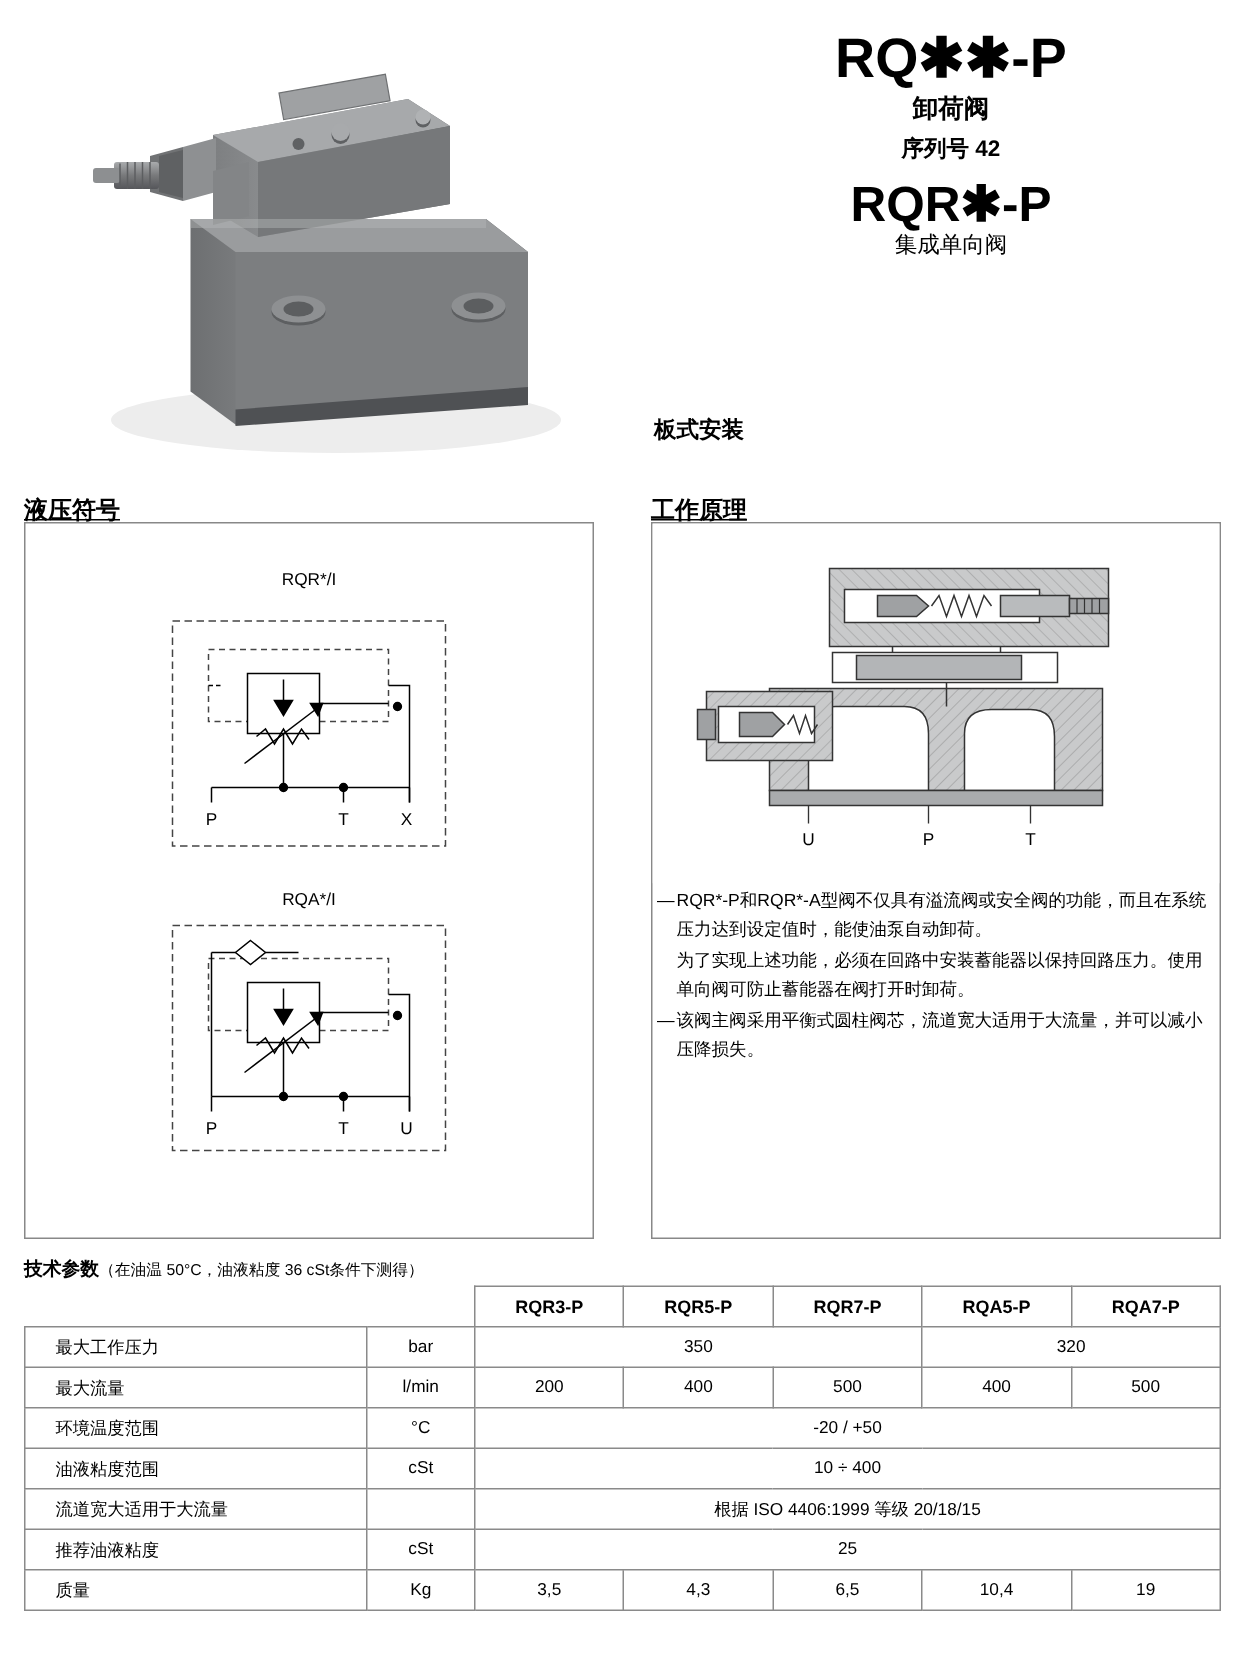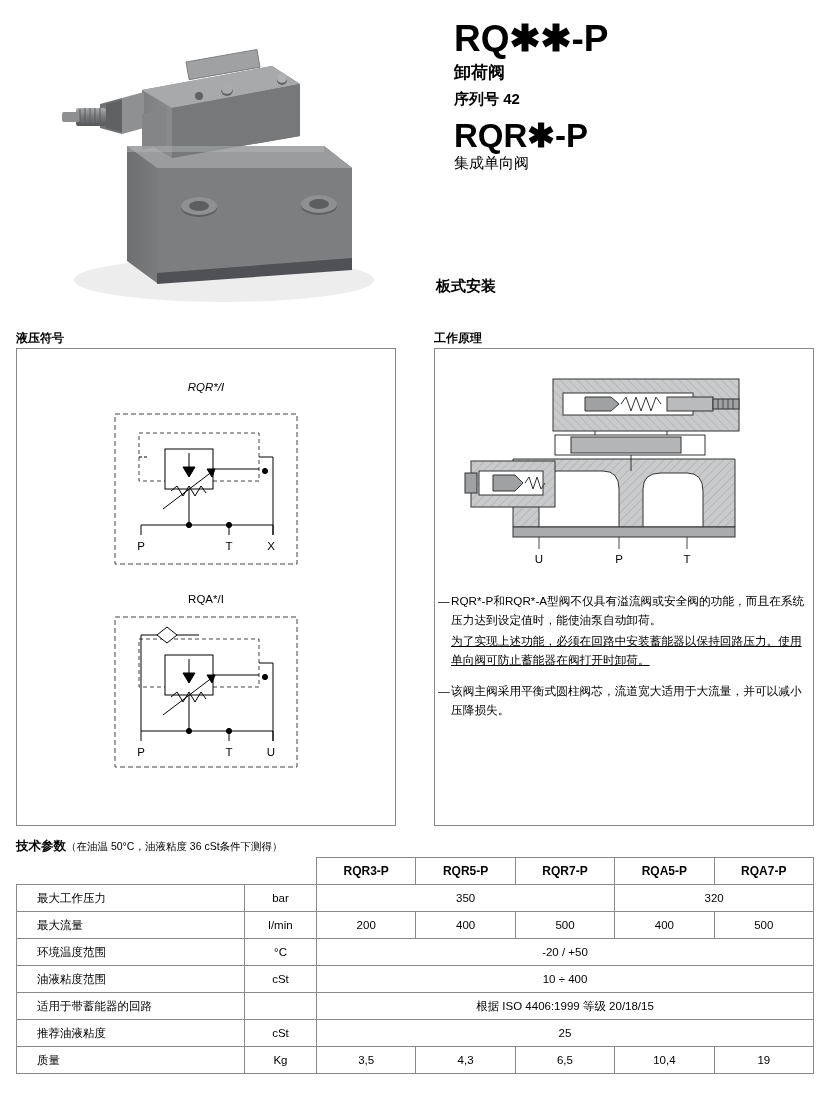--- a/index.html
+++ b/index.html
@@ -34,21 +34,21 @@
     width: 400px; height: 296px;
     background: #ffffff;
     overflow: hidden;
   }
   .photo-svg { display:block; }
 
   .title-block {
     position: absolute;
     right: 16px; top: 20px;
     width: 360px;
-    text-align: left;
+    text-align: center;
   }
   .t-main {
     font-size: 37px;
     font-weight: bold;
     letter-spacing: 0px;
     line-height: 1.05;
     color: #000;
   }
   .t-sub1 {
     font-size: 17px;
@@ -87,57 +87,57 @@
   .mount-label {
     position: absolute;
     left: 436px; top: 277px;
     font-size: 15px;
     font-weight: bold;
   }
 
   
   .sec-label {
     position: absolute;
-    font-size: 12px;
-    font-weight: bold;
+    font-size: 16px;
+    font-weight: bold;
+    text-decoration: underline;
   }
   #lbl-symbols { left: 16px; top: 330px; }
   #lbl-principle { left: 434px; top: 330px; }
 
   
   .panel {
     position: absolute;
     border: 1px solid #888;
     background: #fff;
     box-sizing: border-box;
   }
   #panel-symbols { left: 16px; top: 348px; width: 380px; height: 478px; }
   #panel-principle { left: 434px; top: 348px; width: 380px; height: 478px; }
 
   .sym-title {
     position: absolute;
     width: 100%;
     text-align: center;
     font-size: 11.5px;
-    font-style: italic;
   }
 
   
   .principle-text {
     position: absolute;
     left: 438px;
     top: 592px;
     width: 372px;
     font-size: 11.7px;
     line-height: 1.62;
   }
   .pt-row { display: flex; margin-bottom: 2px; }
   .pt-dash { width: 13px; flex: none; }
   .pt-body { flex: 1; }
-  .pt-indent { padding-left: 13px; margin-bottom: 12px; text-decoration: underline; }
+  .pt-indent { padding-left: 13px; margin-bottom: 2px; }
 
   
   .tech-head {
     position: absolute;
     left: 16px; top: 838px;
     font-size: 12.5px;
     font-weight: bold;
   }
   .tech-head .note {
     font-weight: normal;
@@ -455,21 +455,21 @@
           <td class="label">环境温度范围</td>
           <td class="unit">°C</td>
           <td colspan="5">-20 / +50</td>
         </tr>
         <tr>
           <td class="label">油液粘度范围</td>
           <td class="unit">cSt</td>
           <td colspan="5">10 ÷ 400</td>
         </tr>
         <tr>
-          <td class="label">适用于带蓄能器的回路</td>
+          <td class="label">流道宽大适用于大流量</td>
           <td class="unit"></td>
           <td colspan="5">根据 ISO 4406:1999  等级 20/18/15</td>
         </tr>
         <tr>
           <td class="label">推荐油液粘度</td>
           <td class="unit">cSt</td>
           <td colspan="5">25</td>
         </tr>
         <tr>
           <td class="label">质量</td>

